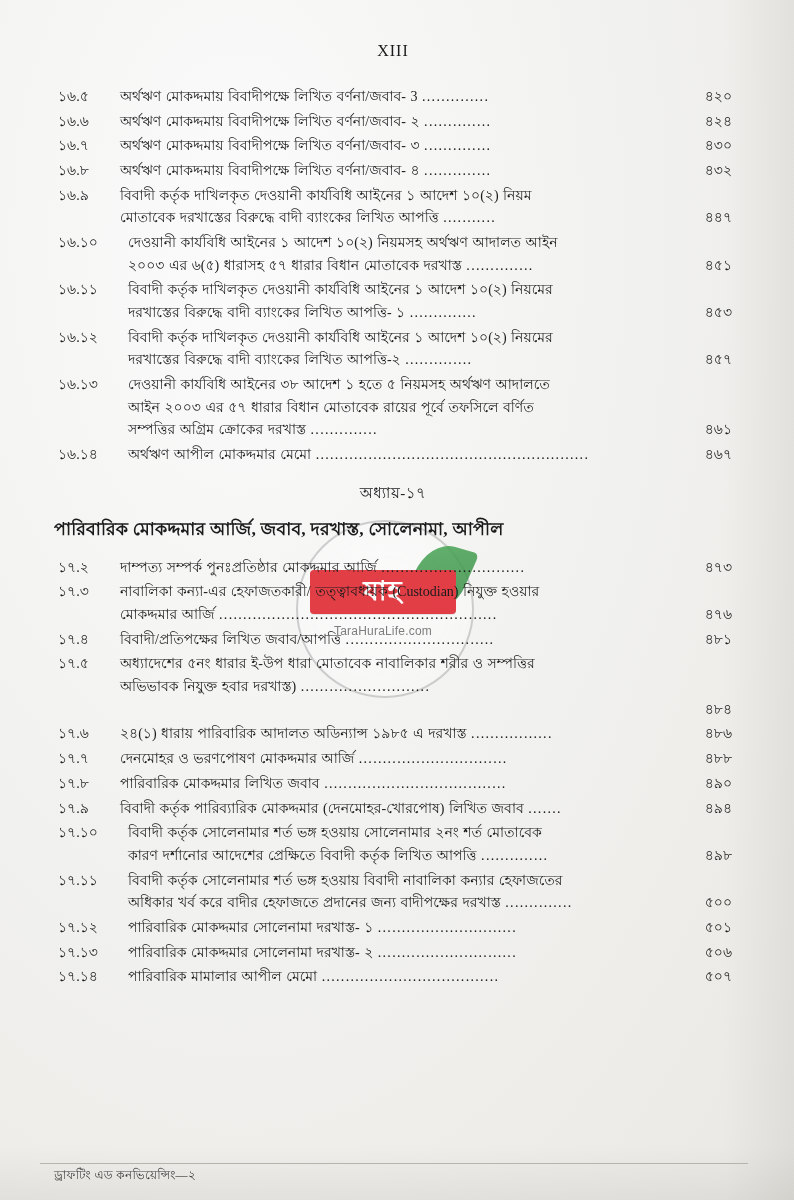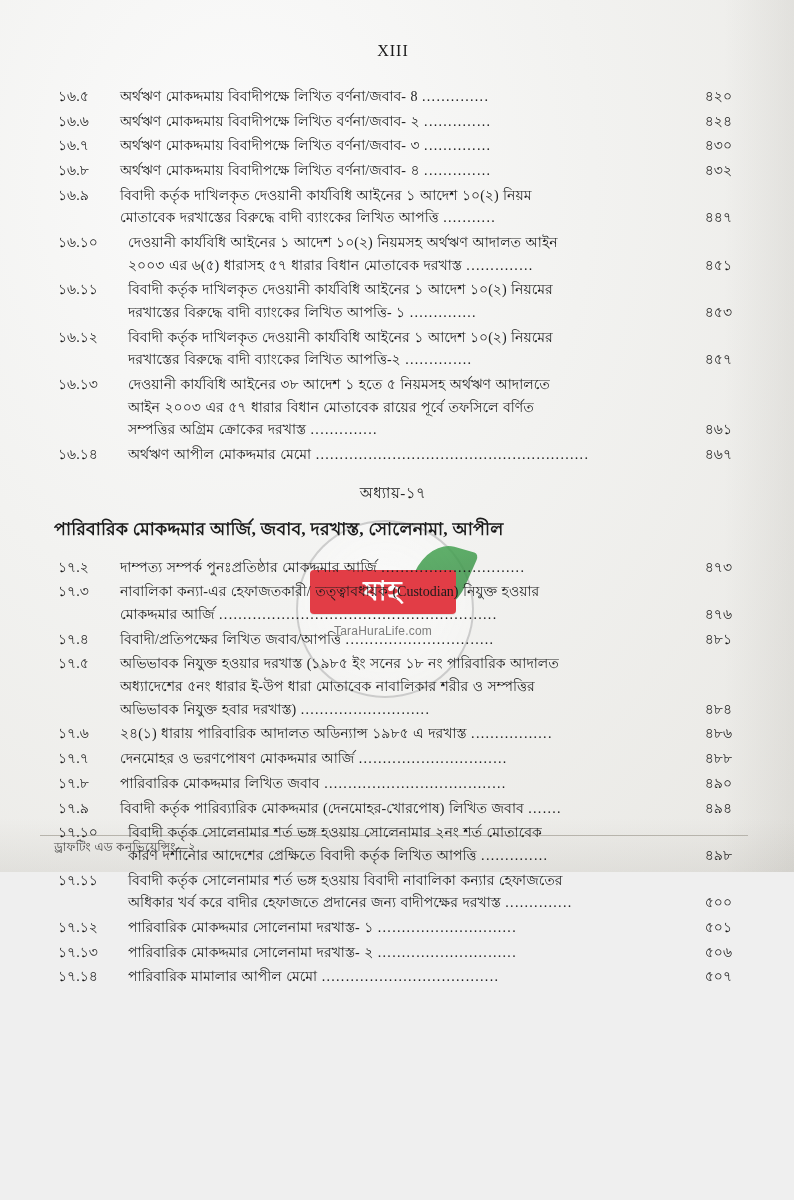--- a/index.html
+++ b/index.html
@@ -10,21 +10,21 @@
     width: 794px;
     height: 1200px;
     background: #efefef;
     font-family: "Liberation Serif", serif;
     color: #1b1b1b;
     overflow: hidden;
   }
   .page {
     position: relative;
     width: 794px;
-    height: 872px;
+    height: 1200px;
     background:
       radial-gradient(ellipse at 30% 20%, #fbfbfb 0%, #f2f2f0 45%, #e9e8e4 100%);
     box-sizing: border-box;
     padding: 34px 62px 22px 54px;
   }
   .page:before {
     
     content: "";
     position: absolute;
     top: 0; right: 0; bottom: 0;
@@ -198,21 +198,21 @@
       <span>যাহ</span>
     </div>
     <div class="wm-text">TaraHuraLife.com</div>
   </div>
 
   <div class="toc">
 
     <div class="row">
       <div class="num">১৬.৫</div>
       <div class="body">
-        <span>অর্থঋণ মোকদ্দমায় বিবাদীপক্ষে লিখিত বর্ণনা/জবাব- 8</span>
+        <span>অর্থঋণ মোকদ্দমায় বিবাদীপক্ষে লিখিত বর্ণনা/জবাব- 3</span>
         <span class="dots">..............</span>
       </div>
       <div class="pg">৪২০</div>
     </div>
 
     <div class="row">
       <div class="num">১৬.৬</div>
       <div class="body">
         <span>অর্থঋণ মোকদ্দমায় বিবাদীপক্ষে লিখিত বর্ণনা/জবাব- ২</span>
         <span class="dots">..............</span>
@@ -358,21 +358,20 @@
       <div class="body">
         <span>বিবাদী/প্রতিপক্ষের লিখিত জবাব/আপত্তি</span>
         <span class="dots">...............................</span>
       </div>
       <div class="pg">৪৮১</div>
     </div>
 
     <div class="row justify">
       <div class="num">১৭.৫</div>
       <div class="body">
-        <span>অভিভাবক নিযুক্ত হওয়ার দরখাস্ত (১৯৮৫ ইং সনের ১৮ নং পারিবারিক আদালত</span>
         <span class="line2">
           <span>অধ্যাদেশের ৫নং ধারার ই-উপ ধারা মোতাবেক নাবালিকার শরীর ও সম্পত্তির</span>
         </span>
         <span class="line2">
           <span>অভিভাবক নিযুক্ত হবার দরখাস্ত)</span>
           <span class="dots">...........................</span>
         </span>
       </div>
       <div class="pg">
         <div style="height:3.24em"></div>

